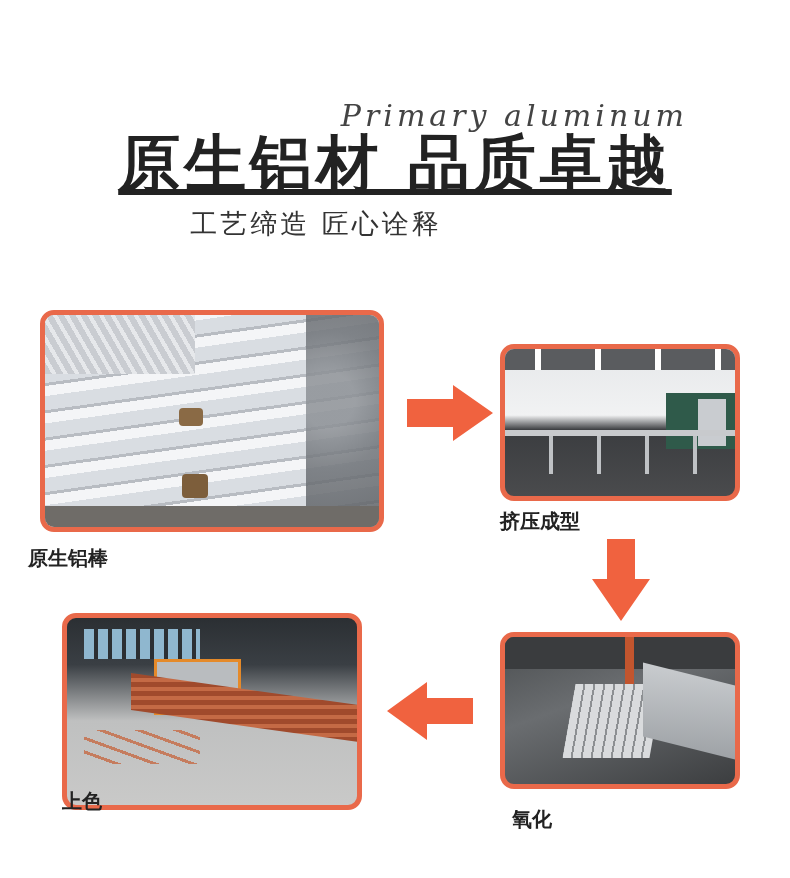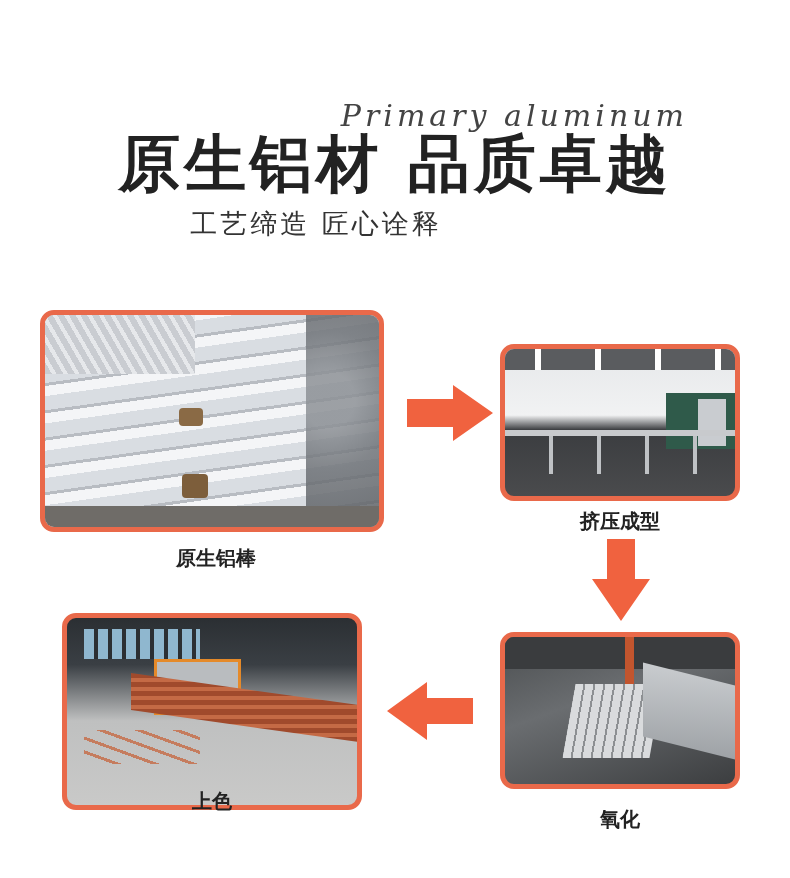--- a/index.html
+++ b/index.html
@@ -8,31 +8,31 @@
     font-family:"DejaVu Sans", sans-serif; color:#2a2a2a;
   }
   .abs { position:absolute; }
   .script-title {
     left:0; width:688px; top:56px; text-align:right;
     font-family:"DejaVu Serif", serif; font-style:italic; font-size:30px;
     letter-spacing:4px; color:#444; font-weight:normal;margin-top:42px;
   }
   .main-title {
     left:0; width:790px; top:122px; text-align:center;
-    font-size:62px; font-weight:bold; color:#222; letter-spacing:4px;
+    font-size:62px; font-weight:bold; color:#222; letter-spacing:4px;text-decoration:underline;
   }
   .sub-title {
     left:0; width:632px; top:206px; text-align:center;
     font-size:27px; color:#333; letter-spacing:3px;
   }
   .photo {
     border:5px solid #e9694a; border-radius:14px; overflow:hidden; box-sizing:border-box;
   }
   .caption {
-    text-align:center; font-size:20px; font-weight:bold; color:#222;
+    text-align:left; font-size:20px; font-weight:bold; color:#222;
   }
   
   .p1 {
     background:
       repeating-linear-gradient(-8deg, #d9dde2 0 14px, #f4f5f7 14px 24px, #b8bcc2 24px 27px),
       #cfd3d8;
   }
   .p1 .roof {
     position:absolute; left:0; top:0; width:45%; height:28%;
     background:repeating-linear-gradient(60deg,#c9ccd1 0 6px,#e6e8eb 6px 10px);
@@ -86,21 +86,21 @@
 <div class="abs main-title">原生铝材 品质卓越</div>
 <div class="abs sub-title">工艺缔造  匠心诠释</div>
 
 <div class="abs photo p1" style="left:40px;top:310px;width:344px;height:222px;">
   <div class="roof"></div>
   <div class="ends"></div>
   <div class="floor"></div>
   <div class="wood1"></div>
   <div class="wood2"></div>
 </div>
-<div class="abs caption" style="left:44px;top:545px;width:344px;">原生铝棒</div>
+<div class="abs caption" style="left:28px;top:545px;width:344px;">原生铝棒</div>
 
 <div class="abs arrow" style="left:405px;top:383px;">
   <svg width="90" height="60" viewBox="0 0 90 60">
       <polygon points="2,16 48,16 48,2 88,30 48,58 48,44 2,44" fill="#f0623f"></polygon>
     </svg>
 </div>
 
 <div class="abs photo p2" style="left:500px;top:344px;width:240px;height:157px;">
   <div class="lights"></div>
   <div class="machine"></div>
@@ -114,21 +114,21 @@
       <polygon points="17,2 45,2 45,42 60,42 31,84 2,42 17,42" fill="#f0623f"></polygon>
     </svg>
 </div>
 
 <div class="abs photo p3" style="left:500px;top:632px;width:240px;height:157px;">
   <div class="wall"></div>
   <div class="pillar"></div>
   <div class="stack"></div>
   <div class="sheet"></div>
 </div>
-<div class="abs caption" style="left:500px;top:806px;width:240px;">氧化</div>
+<div class="abs caption" style="left:512px;top:806px;width:240px;">氧化</div>
 
 <div class="abs arrow" style="left:385px;top:680px;">
   <svg width="90" height="62" viewBox="0 0 90 62">
       <polygon points="88,18 42,18 42,2 2,31 42,60 42,44 88,44" fill="#f0623f"></polygon>
     </svg>
 </div>
 
 <div class="abs photo p4" style="left:62px;top:613px;width:300px;height:197px;">
   <div class="windows"></div>
   <div class="booth"></div>

